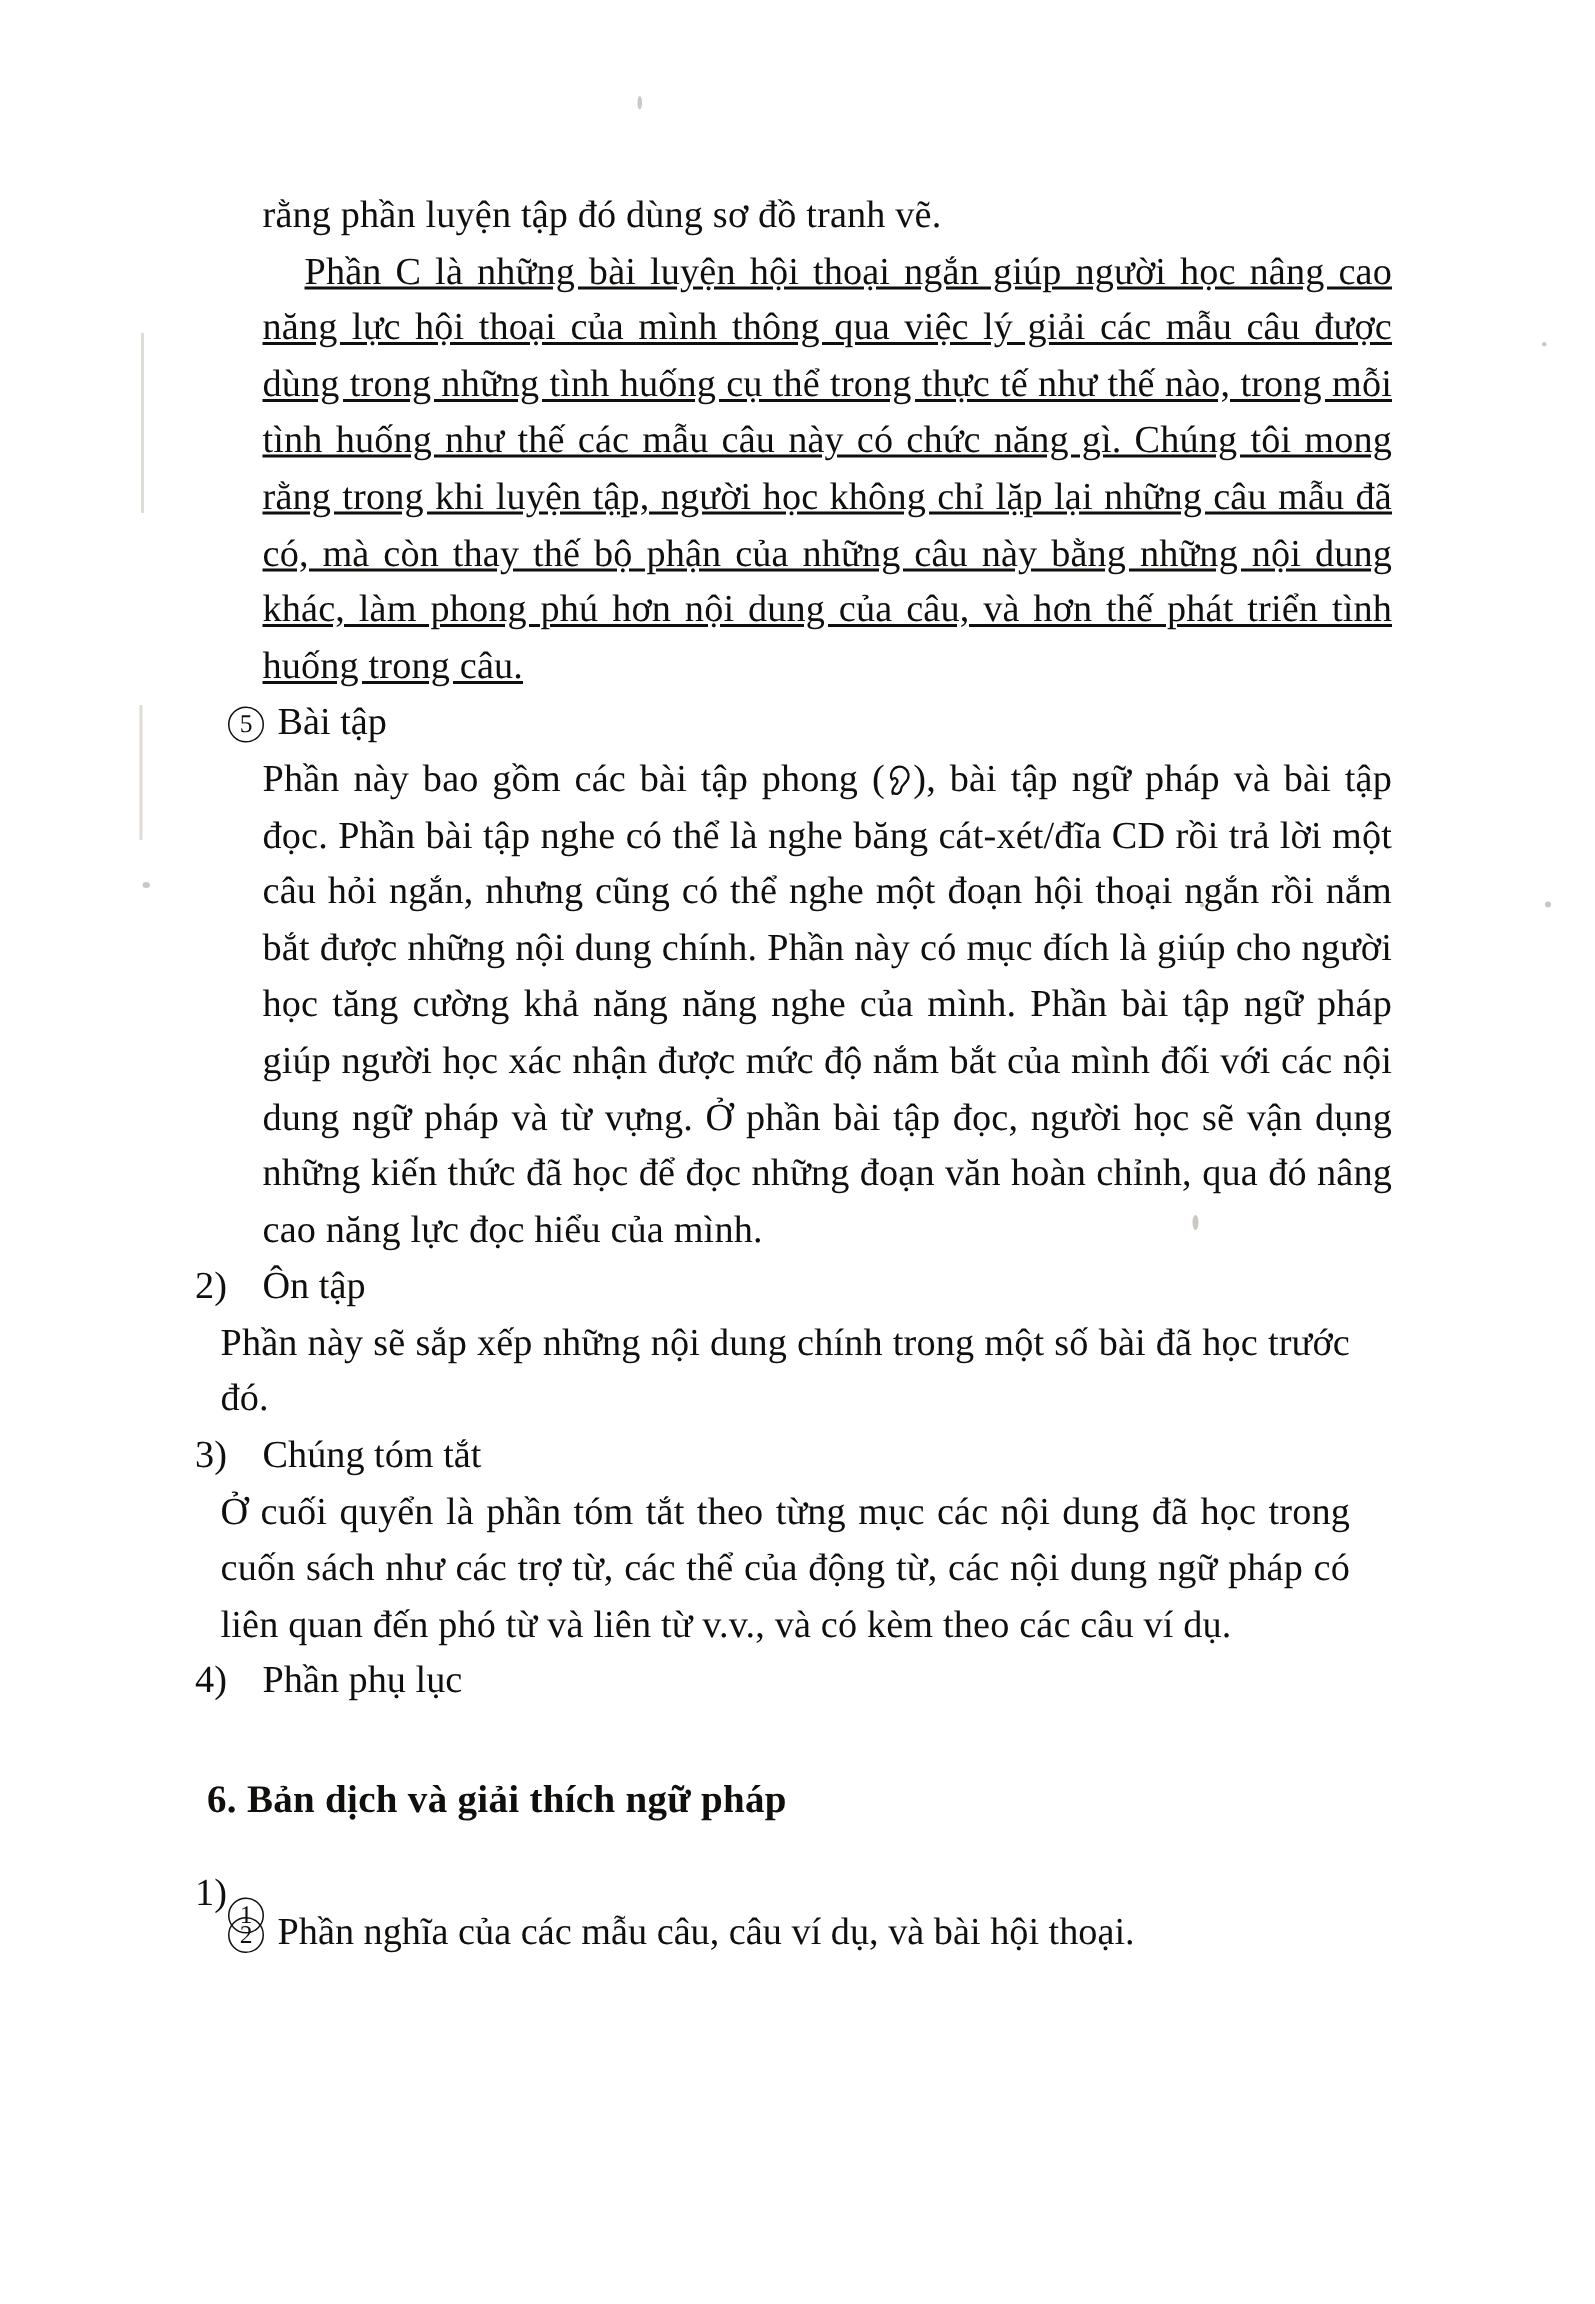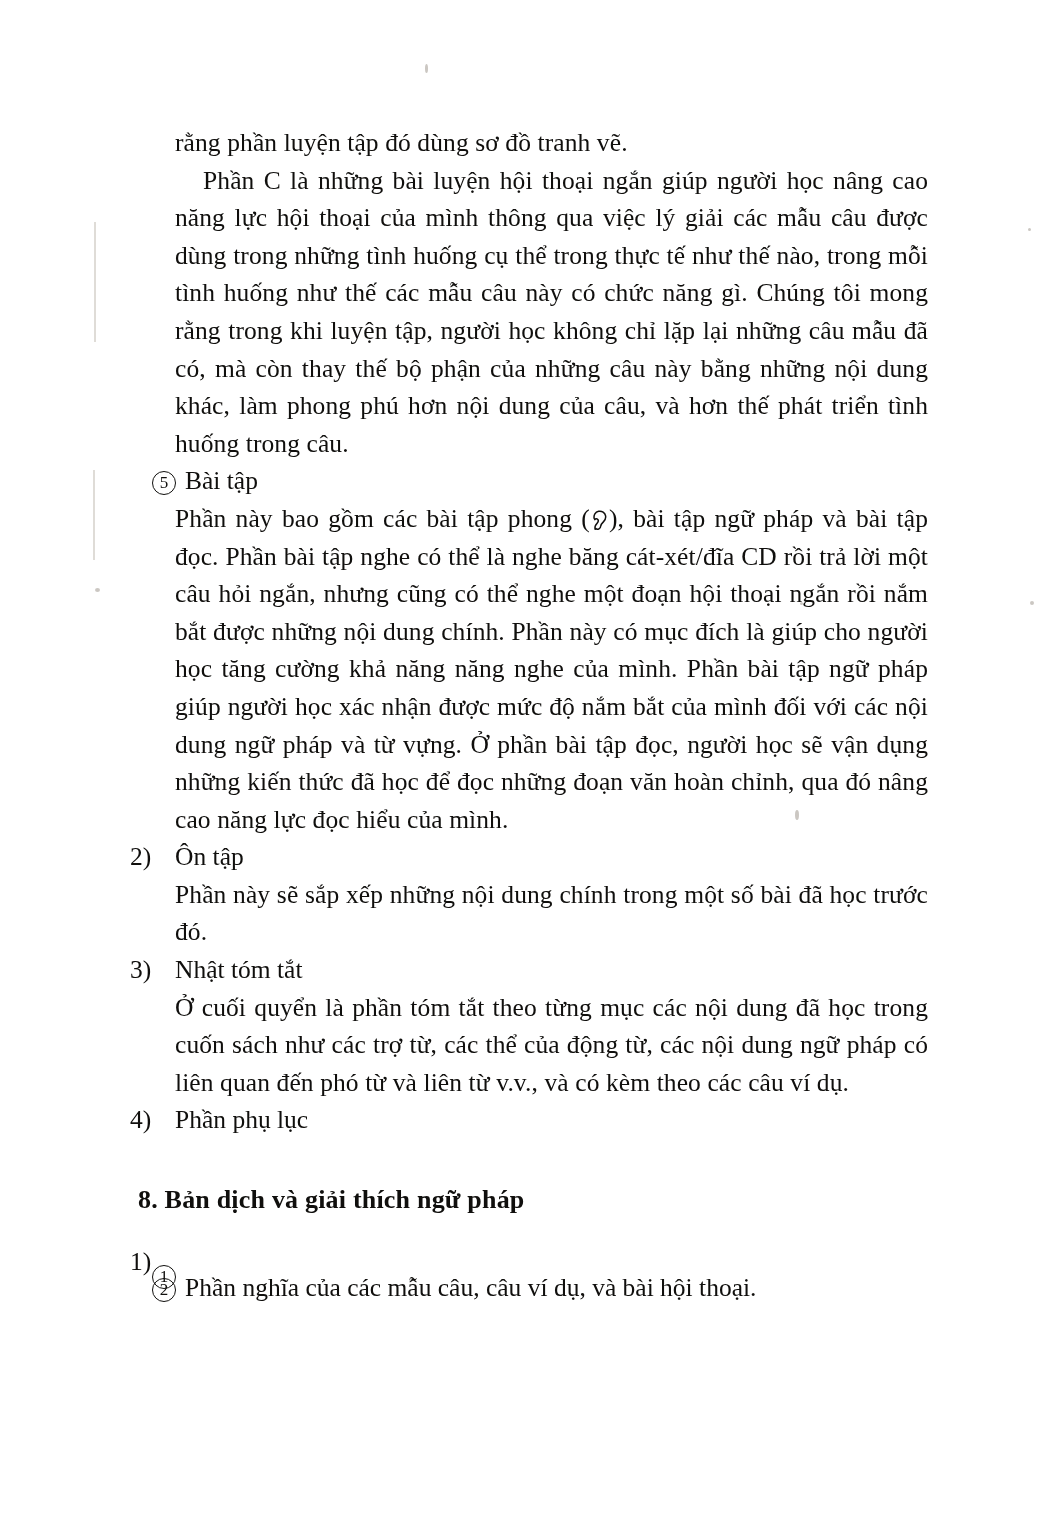--- a/index.html
+++ b/index.html
@@ -44,20 +44,21 @@
 
   
   .body-col {
     margin-left: 47px;
     width: 753px;
   }
 
   
   .indent-first {
     text-indent: 28px;
+    text-decoration: underline;
   }
 
   
   .item {
     position: relative;
     display: block;
     font-size: 25.5px;
     line-height: 37.6px;
     text-align: justify;
   }
@@ -72,21 +73,21 @@
     position: absolute;
     left: 0;
     top: 0;
     width: 40px;
     text-align: left;
     font-size: 25.5px;
   }
 
   
   .lvl1-body {
-    margin-left: 47px;
+    margin-left: 19px;
     width: 753px;
   }
 
   
   .lvl2 {
     margin-left: 24px;
     padding-left: 33px;
     width: 731px;
   }
   .lvl2 > .marker {
@@ -180,32 +181,32 @@
           </svg></span><span>), bài tập ngữ pháp và bài tập đọc. Phần bài tập nghe có thể là nghe băng cát-xét/đĩa CD rồi trả lời một câu hỏi ngắn, nhưng cũng có thể nghe một đoạn hội thoại ngắn rồi nắm bắt được những nội dung chính. Phần này có mục đích là giúp cho người học tăng cường khả năng năng nghe của mình. Phần bài tập ngữ pháp giúp người học xác nhận được mức độ nắm bắt của mình đối với các nội dung ngữ pháp và từ vựng. Ở phần bài tập đọc, người học sẽ vận dụng những kiến thức đã học để đọc những đoạn văn hoàn chỉnh, qua đó nâng cao năng lực đọc hiểu của mình.</span></p>
 
     <div class="item lvl1">
       <span class="marker">2)</span>
       <span>Ôn tập</span>
     </div>
     <p class="para lvl1-body">Phần này sẽ sắp xếp những nội dung chính trong một số bài đã học trước đó.</p>
 
     <div class="item lvl1">
       <span class="marker">3)</span>
-      <span>Nhật tóm tắt</span>
+      <span>Chúng tóm tắt</span>
     </div>
     <p class="para lvl1-body">Ở cuối quyển là phần tóm tắt theo từng mục các nội dung đã học trong cuốn sách như các trợ từ, các thể của động từ, các nội dung ngữ pháp có liên quan đến phó từ và liên từ v.v., và có kèm theo các câu ví dụ.</p>
 
     <div class="item lvl1">
       <span class="marker">4)</span>
       <span>Phần phụ lục</span>
     </div>
 
     <div class="gap-xl"></div>
 
-    <div class="heading">8. Bản dịch và giải thích ngữ pháp</div>
+    <div class="heading">6. Bản dịch và giải thích ngữ pháp</div>
 
     <div class="gap-md"></div>
 
     <div class="item lvl1">
       <span class="marker">1)</span>
     </div>
 
     <div class="gap-sm"></div>
 
     <div class="item lvl2">

